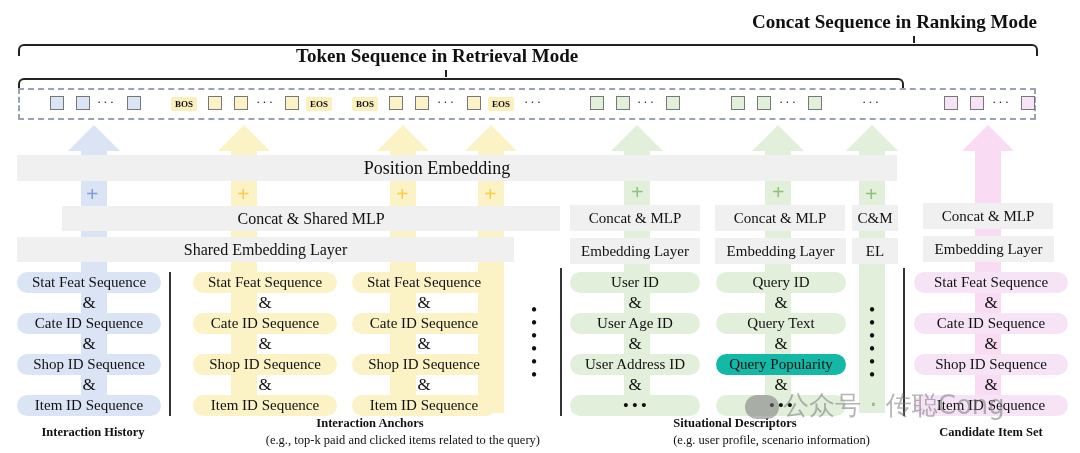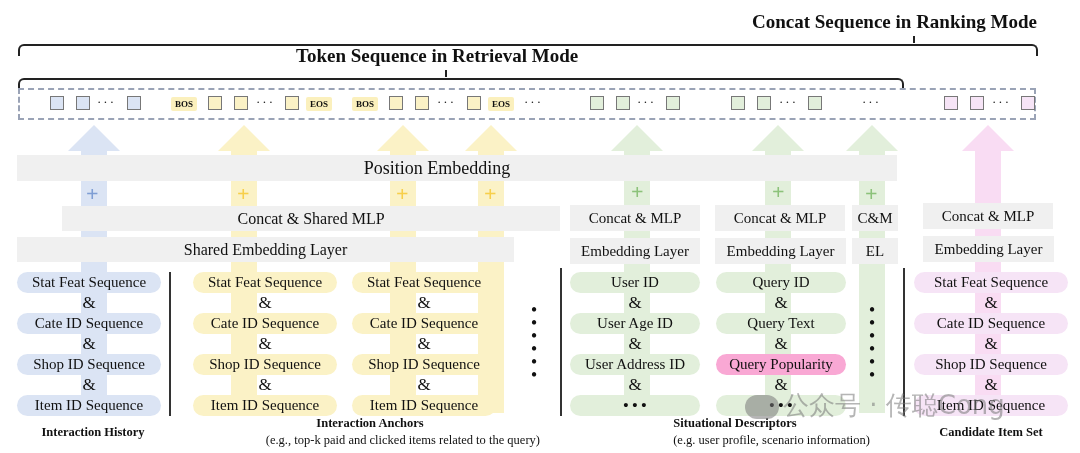--- a/index.html
+++ b/index.html
@@ -172,21 +172,21 @@
 <div class="pill" style="left:570px;top:313px;width:130px;background:#e2efdb;">User Age ID</div>
 <div class="amp" style="left:570px;top:335px;width:130px;">&amp;</div>
 <div class="pill" style="left:570px;top:354px;width:130px;background:#e2efdb;">User Address ID</div>
 <div class="amp" style="left:570px;top:376px;width:130px;">&amp;</div>
 <div class="pill" style="left:570px;top:395px;width:130px;background:#e2efdb;font-weight:bold;">• • •</div>
 
 <div class="pill" style="left:716px;top:272px;width:130px;background:#e2efdb;">Query ID</div>
 <div class="amp" style="left:716px;top:294px;width:130px;">&amp;</div>
 <div class="pill" style="left:716px;top:313px;width:130px;background:#e2efdb;">Query Text</div>
 <div class="amp" style="left:716px;top:335px;width:130px;">&amp;</div>
-<div class="pill" style="left:716px;top:354px;width:130px;background:#f9a8d4;">Query Popularity</div>
+<div class="pill" style="left:716px;top:354px;width:130px;background:#14b8a6;">Query Popularity</div>
 <div class="amp" style="left:716px;top:376px;width:130px;">&amp;</div>
 <div class="pill" style="left:716px;top:395px;width:130px;background:#e2efdb;font-weight:bold;">• • •</div>
 
 <div class="vdots" style="left:866px;top:303px;width:12px;white-space:pre;">•
 •
 •
 •
 •
 •</div>
 

